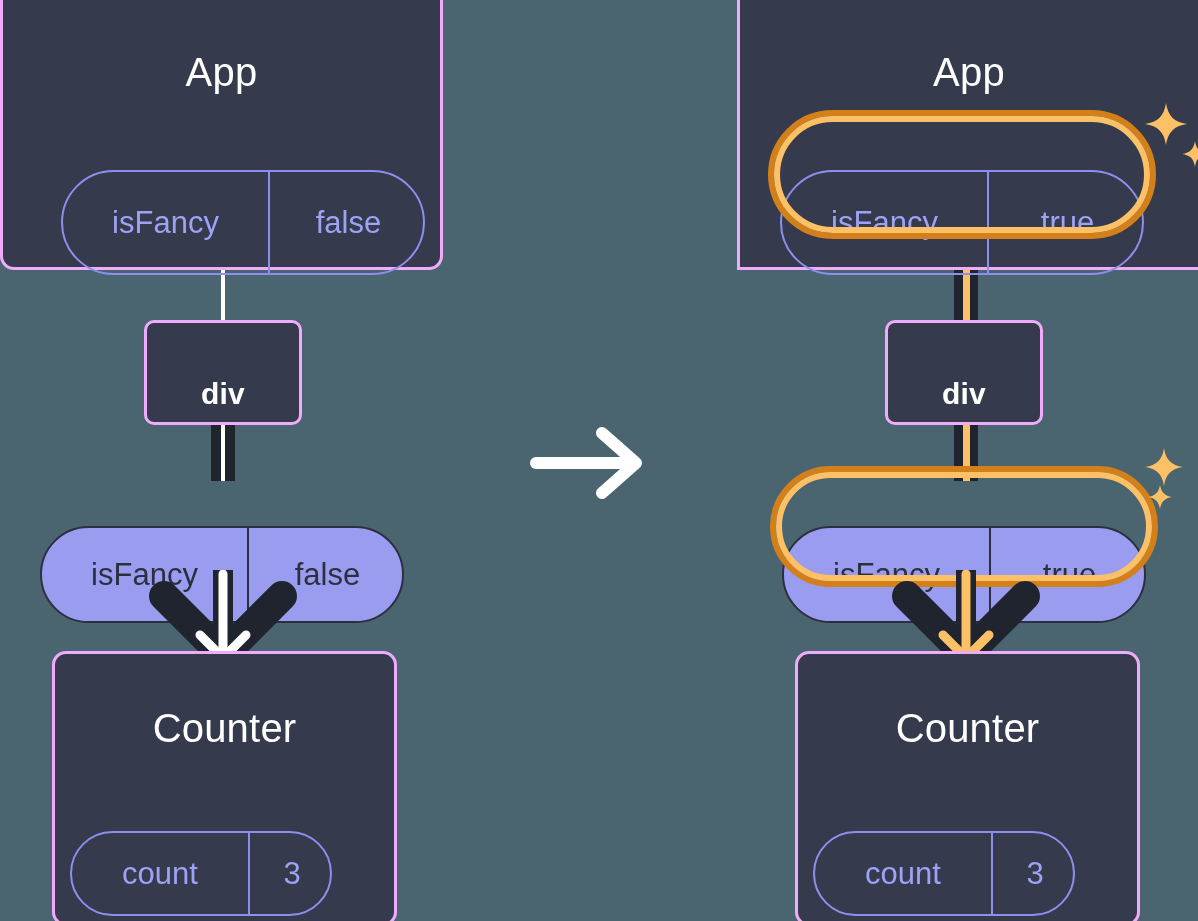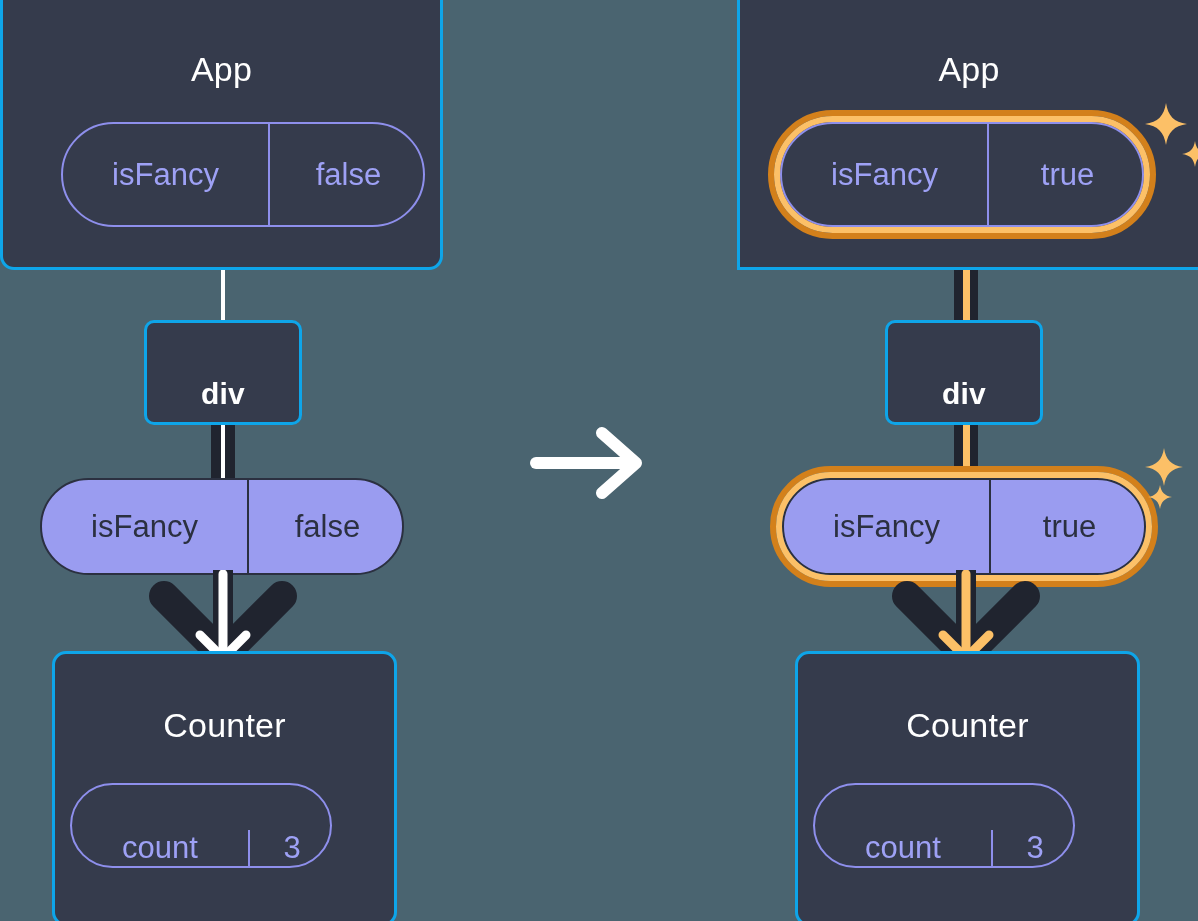--- a/index.html
+++ b/index.html
@@ -14,29 +14,29 @@
 
   
   .tree{position:absolute;top:0;width:461px;height:921px;}
   .tree.left{left:-18px;}
   .tree.right{left:737px;}
 
   
   .cbox{
     position:absolute;
     background:#353b4c;
-    border:3px solid #0ea5e9;
+    border:3px solid #f0abfc;
     border-radius:14px;
     box-sizing:border-box;
   }
   .cbox-title{
     position:absolute;left:0;right:0;
     text-align:center;
     color:#ffffff;
-    font-size:34px;
+    font-size:40px;
     letter-spacing:.2px;
   }
 
   
   .app-box{left:18px;top:0;width:443px;height:270px;border-top:0;border-radius:0 0 14px 14px;}
   .tree.right .app-box{left:0;width:461px;border-radius:0 0 0 0;border-right:0;}
   .app-title{top:50px;}
 
   
   .div-box{left:162px;top:320px;width:158px;height:105px;border-radius:10px;}
@@ -46,20 +46,21 @@
   .counter-box{left:70px;top:651px;width:345px;height:275px;border-radius:14px;}
   .counter-title{top:52px;}
 
   
   .pill{
     position:absolute;
     display:flex;align-items:stretch;
     border-radius:999px;
     box-sizing:border-box;
     overflow:hidden;
+    margin-top:48px;
   }
   .pill .cell{
     display:flex;align-items:center;justify-content:center;
     box-sizing:border-box;
   }
   .pill .cell.key{flex:0 0 auto;}
   .pill .cell.val{flex:0 0 auto;}
 
   
   .pill.outline{
@@ -79,21 +80,21 @@
 
   .bold{font-weight:normal;}
 
   
   .app-pill{left:58px;top:122px;width:364px;height:105px;}
   .tree.right .app-pill{left:40px;}
   .app-pill .key{width:205px;}
   .app-pill .val{width:159px;}
 
   
-  .counter-pill{left:88px;top:783px;width:262px;height:85px;align-items:flex-end;}
+  .counter-pill{left:88px;top:783px;width:262px;height:85px;}
   .counter-pill .key{width:176px;}
   .counter-pill .val{width:86px;}
 
   
   .props-pill{left:58px;top:478px;width:364px;height:97px;}
   .props-pill .key{width:205px;}
   .props-pill .val{width:159px;}
 
   
   .ring{

